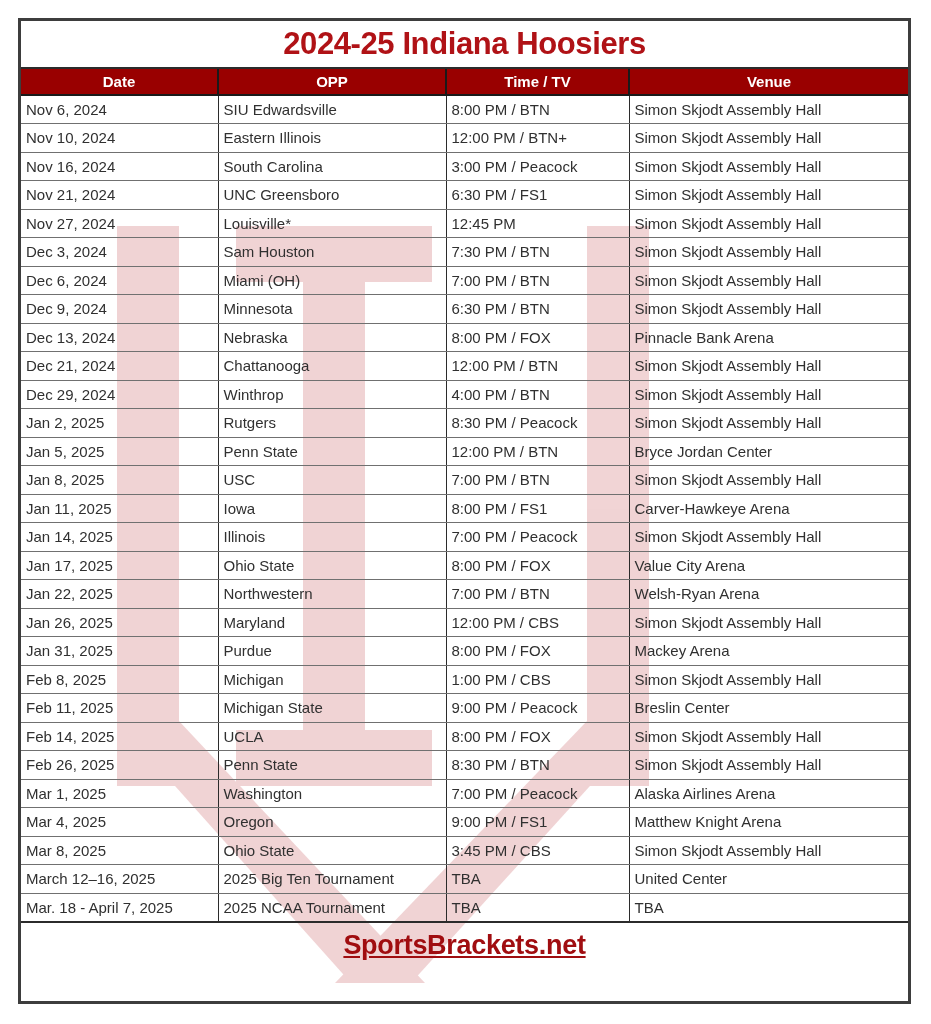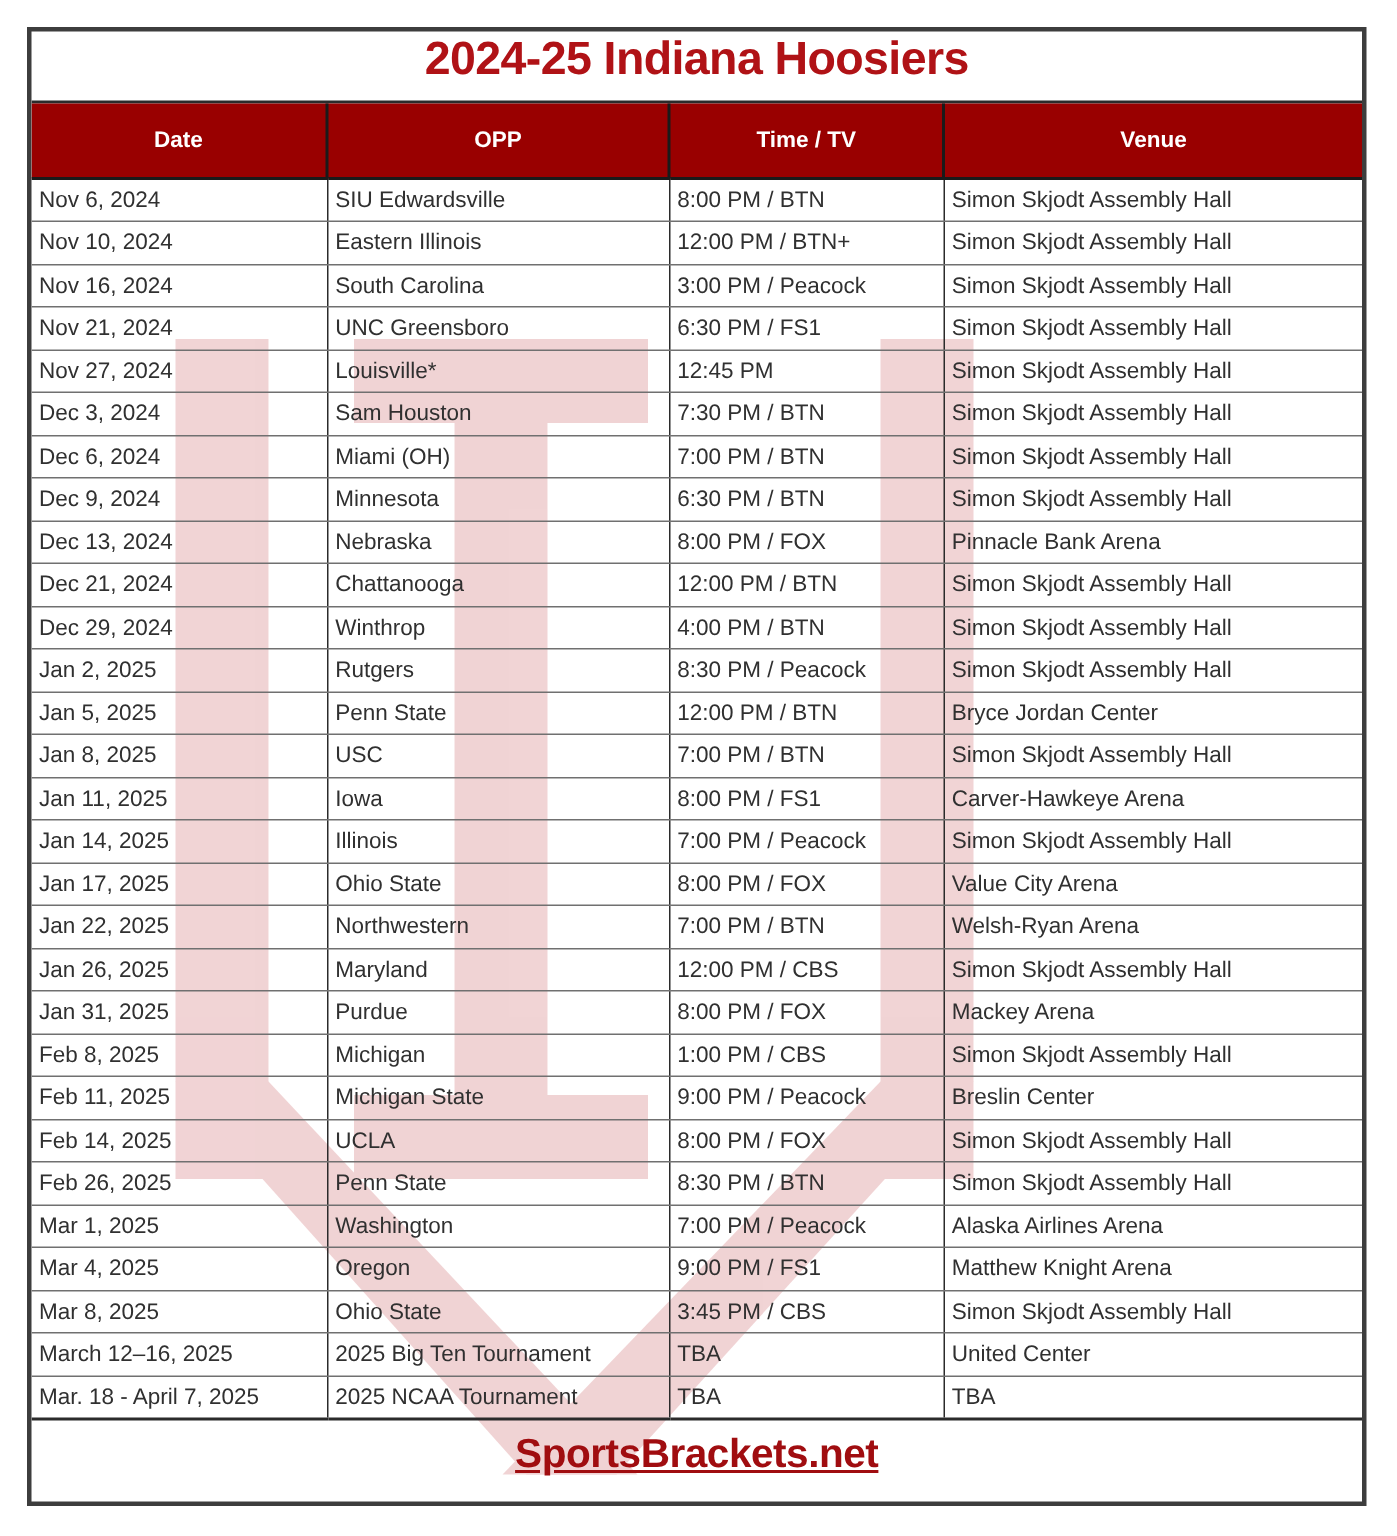--- a/index.html
+++ b/index.html
@@ -45,21 +45,21 @@
     z-index: 1;
     width: 100%;
     height: 100%;
   }
 
   
   #title-row {
     height: 48px;
     border-bottom: 2px solid #2b2b2b;
     display: flex;
-    align-items: flex-start;
+    align-items: center;
     justify-content: center;
     box-sizing: border-box;
   }
   #page-title {
     font-size: 31px;
     font-weight: bold;
     color: #b01216;
     letter-spacing: -0.4px;
     white-space: nowrap;
   }
@@ -79,21 +79,21 @@
   thead th {
     background: #990000;
     color: #ffffff;
     font-size: 15px;
     font-weight: bold;
     height: 26px;
     text-align: center;
     border-right: 2px solid #1a1a1a;
     border-bottom: 2px solid #1a1a1a;
     box-sizing: border-box;
-    padding: 16px;
+    padding: 4px;
   }
   thead th:last-child { border-right: none; margin-left: 18px; }
 
   tbody td {
     height: 28.5px;
     padding: 0 0 0 5px;
     border-right: 1.5px solid #2b2b2b;
     border-bottom: 1.5px solid #707070;
     color: #303030;
     font-size: 15px;

